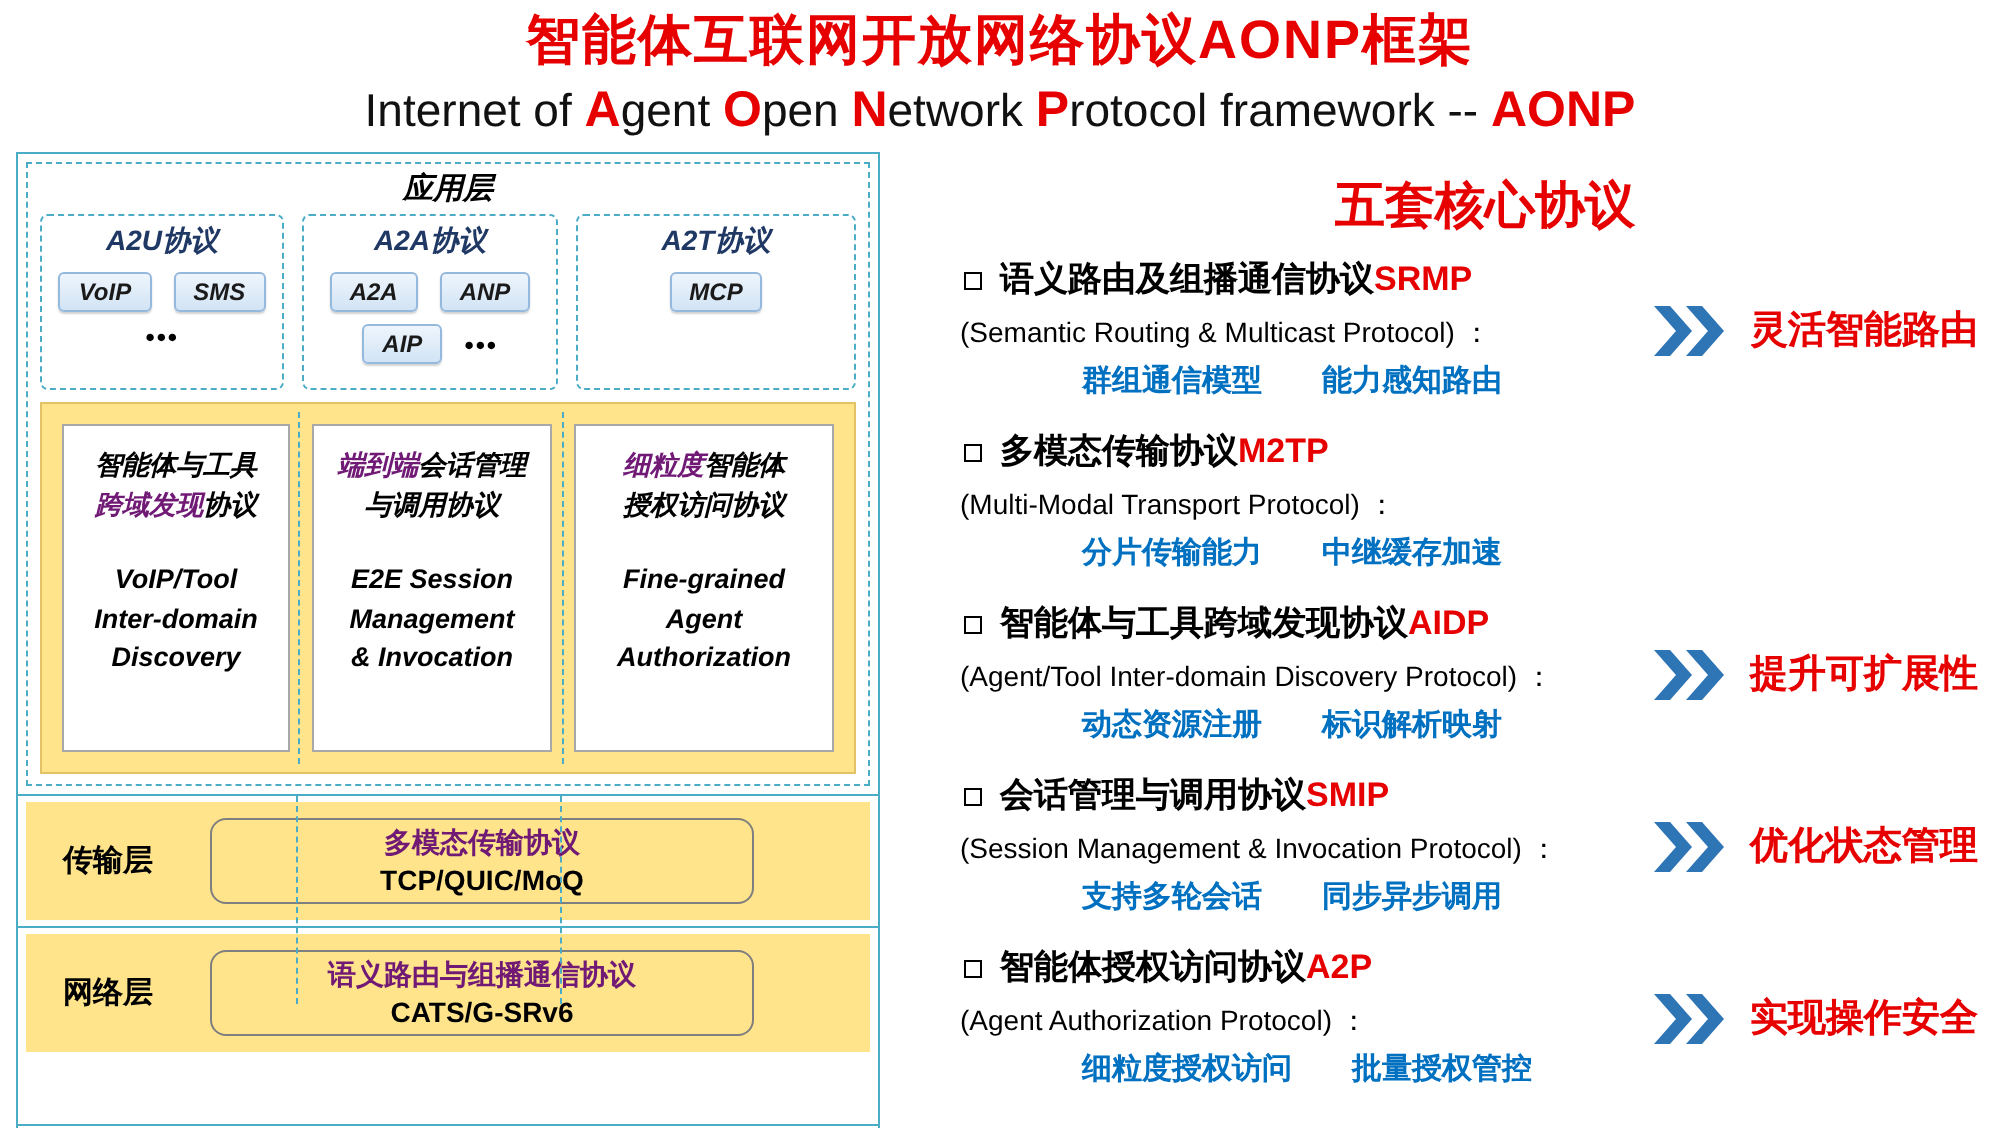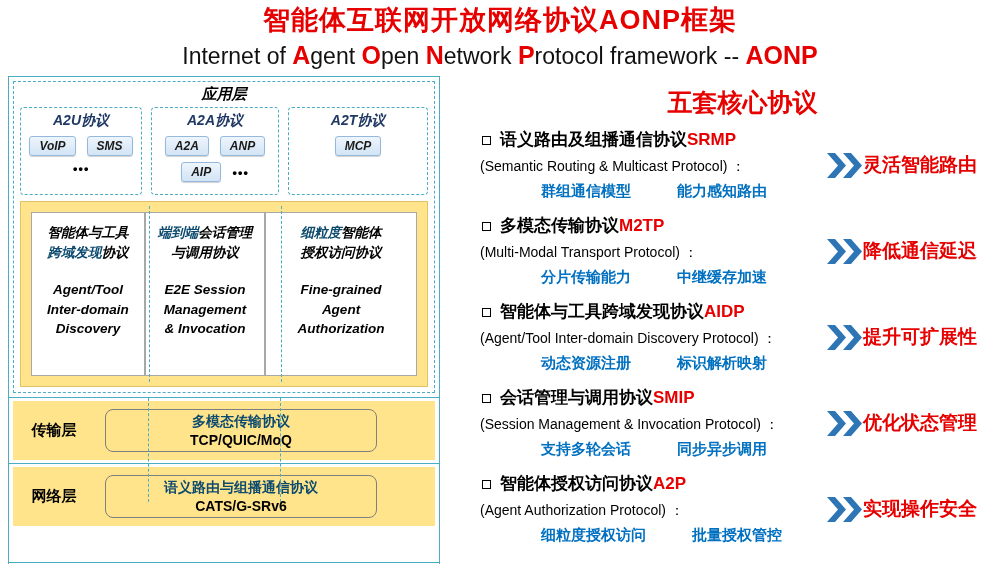--- a/index.html
+++ b/index.html
@@ -2,21 +2,21 @@
 <html><head>
 <meta charset="utf-8">
 <style>
   * { box-sizing: border-box; }
   html, body { margin: 0; padding: 0; }
   body {
     width: 1000px; height: 564px; position: relative; overflow: hidden;
     background: #ffffff; color: #000;
     font-family: "Liberation Sans", "DejaVu Sans", sans-serif;
   }
-  .red { color: #0c4a6e; }
+  .red { color: #701a75; }
 
   
   .header { position: absolute; top: 2px; left: 0; width: 100%; text-align: center; }
   .title { font-size: 27px; font-weight: bold; color: #e60000; letter-spacing: 1px; }
   .subtitle { font-size: 23px; color: #111; margin-top: 3px; }
   .subtitle .cap { color: #e60000; font-weight: bold; font-size: 25px; }
 
   
   .stack { position: absolute; left: 8px; top: 76px; width: 432px; border: 1.5px solid #4bacc6; background: #fff; }
   .stack > .sec + .sec { border-top: 1.5px solid #4bacc6; }
@@ -32,21 +32,21 @@
           font-size: 12px; font-weight: bold; color: #1a1a1a; padding: 2px 9px;
           box-shadow: 0 1px 1px rgba(0,0,0,0.18); }
   .dots { text-align: center; font-weight: bold; font-size: 13px; letter-spacing: 1px; margin-top: 5px; }
   .dots-inline { font-weight: bold; font-size: 13px; letter-spacing: 1px; }
 
   .app-yellow { position: relative; margin-top: 6px; background: #ffe48c; border: 1px solid #e3c267;
                 height: 186px; display: flex; justify-content: space-between; align-items: center; padding: 0 10px; }
   .vdash { position: absolute; top: 4px; bottom: 4px; border-left: 1.4px dashed #4bacc6; }
   .pcard { background: #fff; border: 1px solid #a8a8a8; height: 164px; text-align: center;
            padding-top: 10px; font-weight: bold; font-size: 13.5px; line-height: 1.45; }
-  .pcard-1 { width: 114px; } .pcard-2 { width: 120px; } .pcard-3 { width: 152px; }
+  .pcard-1 { width: 114px; } .pcard-2 { width: 120px; } .pcard-3 { width: 130px; }
   .cgap { height: 18px; }
 
   .sec-layer { padding: 3px 4px; }
   .layer-yellow { background: #ffe48c; height: 59px; display: flex; align-items: center; }
   .layer-label { width: 82px; text-align: center; font-size: 15px; font-weight: bold; }
   .layer-center { flex: 1; display: flex; justify-content: center; padding-right: 48px; }
   .layer-box { border: 1.3px solid #7f7f7f; border-radius: 8px; min-width: 272px; padding: 2px 16px;
                text-align: center; line-height: 1.3; font-size: 14px; font-weight: bold; }
   .sec-thin { text-align: center; font-size: 14px; font-weight: bold; padding: 4px 0; margin-top: 33px; }
   .vcont { position: absolute; border-left: 1.4px dashed #4bacc6; top: 321px; height: 104px; z-index: 5; }
@@ -55,23 +55,23 @@
   
   .right { position: absolute; left: 455px; top: 86px; width: 545px; }
   .core-heading { color: #e60000; font-size: 25px; font-weight: bold; text-align: center;
                   padding-left: 30px; margin-bottom: 10px; }
   .proto { display: flex; align-items: center; margin-bottom: 14px; padding-left: 24px; }
   .proto-main { width: 348px; flex: none; }
   .pline1 { display: flex; align-items: center; font-size: 17px; font-weight: bold; white-space: nowrap; line-height: 22px; }
   .sq { width: 9px; height: 9px; border: 1.6px solid #000; margin: 1px 9px 0 3px; flex: none; background: #fff; }
   .pabbr { color: #e60000; }
   .pline2 { font-size: 14px; color: #000; margin: 6px 0 4px 1px; white-space: nowrap; line-height: 19px; }
-  .pline3 { display: flex; gap: 46px; padding-left: 62px; font-size: 15px; font-weight: bold;
+  .pline3 { display: flex; gap: 30px; padding-left: 62px; font-size: 15px; font-weight: bold;
             color: #0070c0; white-space: nowrap; line-height: 21px; }
-  .proto-side { display: flex; align-items: center; }
+  .proto-side { display: flex; align-items: center; gap: 12px; }
   .benefit { font-size: 19px; font-weight: bold; color: #e60000; white-space: nowrap; }
   .chev { flex: none; display: block; }
 </style>
 </head>
 <body>
 
 <div class="header">
   <div class="title">智能体互联网开放网络协议AONP框架</div>
   <div class="subtitle"><span>Internet of </span><span class="cap">A</span><span>gent </span><span class="cap">O</span><span>pen </span><span class="cap">N</span><span>etwork </span><span class="cap">P</span><span>rotocol framework -- </span><span class="cap">AONP</span></div>
 </div>
@@ -113,21 +113,21 @@
       </div>
 
       <div class="app-yellow">
         <div class="vdash" style="left:128px;"></div>
         <div class="vdash" style="left:260px;"></div>
 
         <div class="pcard pcard-1">
           <div><span class="red"></span><span>智能体与工具</span></div>
           <div><span class="red">跨域发现</span><span>协议</span></div>
           <div class="cgap"></div>
-          <div>Agent/Tool</div>
+          <div>VoIP/Tool</div>
           <div>Inter-domain</div>
           <div>Discovery</div>
         </div>
 
         <div class="pcard pcard-2">
           <div><span class="red">端到端</span><span>会话管理</span></div>
           <div><span class="red"></span><span>与调用协议</span></div>
           <div class="cgap"></div>
           <div>E2E Session</div>
           <div>Management</div>
@@ -208,27 +208,20 @@
         <span class="sq"></span>
         <span>多模态传输协议</span>
           <span class="pabbr">M2TP</span>
       </div>
       <div class="pline2">(Multi-Modal Transport Protocol) ：</div>
       <div class="pline3">
         <span>分片传输能力</span>
         <span>中继缓存加速</span>
       </div>
     </div>
-    <div class="proto-side">
-      <svg class="chev" width="36" height="25" viewBox="0 0 36 25">
-          <polygon points="0,0 8,0 19,12.5 8,25 0,25 11,12.5" fill="#2e75b6"></polygon>
-          <polygon points="16,0 24,0 35,12.5 24,25 16,25 27,12.5" fill="#2e75b6"></polygon>
-        </svg>
-      <span class="benefit">降低通信延迟</span>
-    </div>
   </div>
 
   <div class="proto">
     <div class="proto-main">
       <div class="pline1">
         <span class="sq"></span>
         <span>智能体与工具跨域发现协议</span>
           <span class="pabbr">AIDP</span>
       </div>
       <div class="pline2">(Agent/Tool Inter-domain Discovery Protocol) ：</div>

